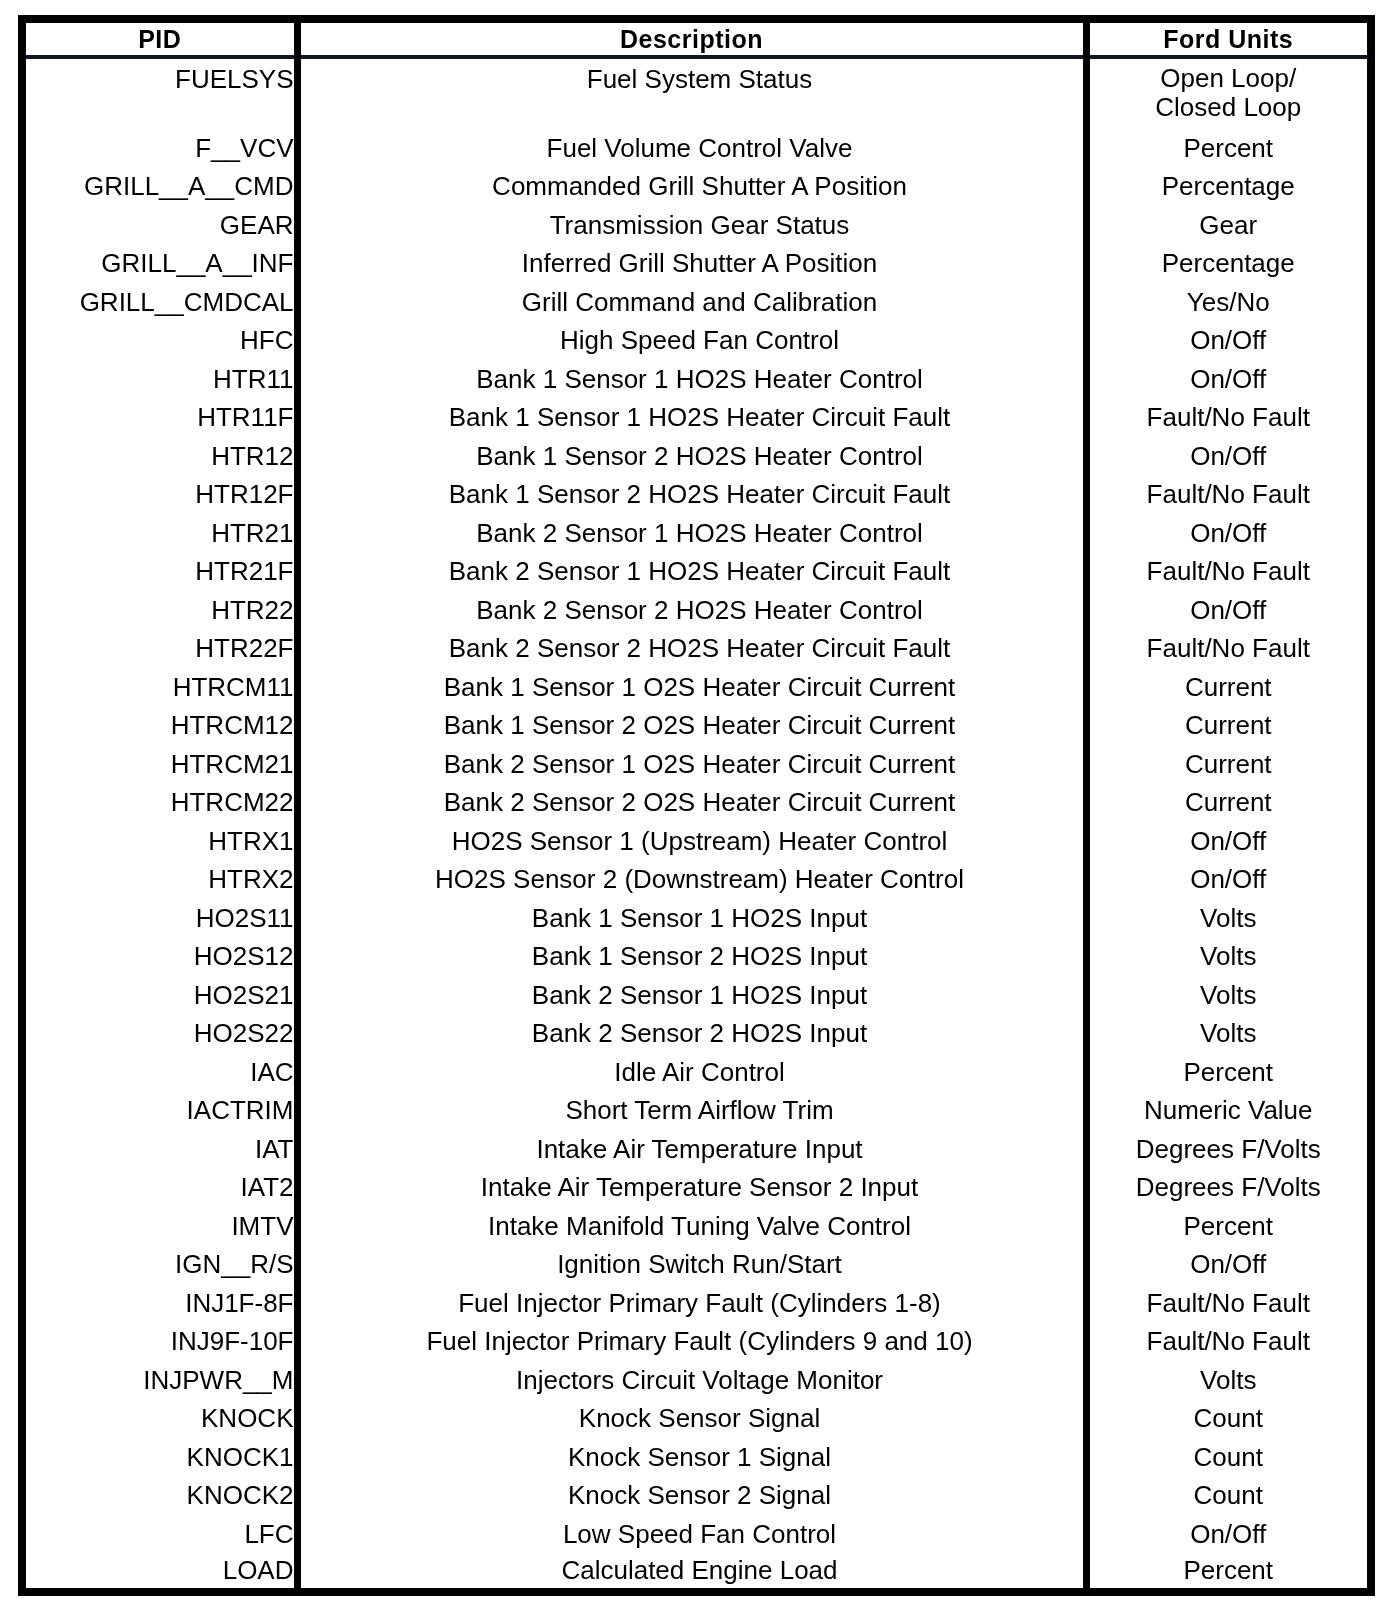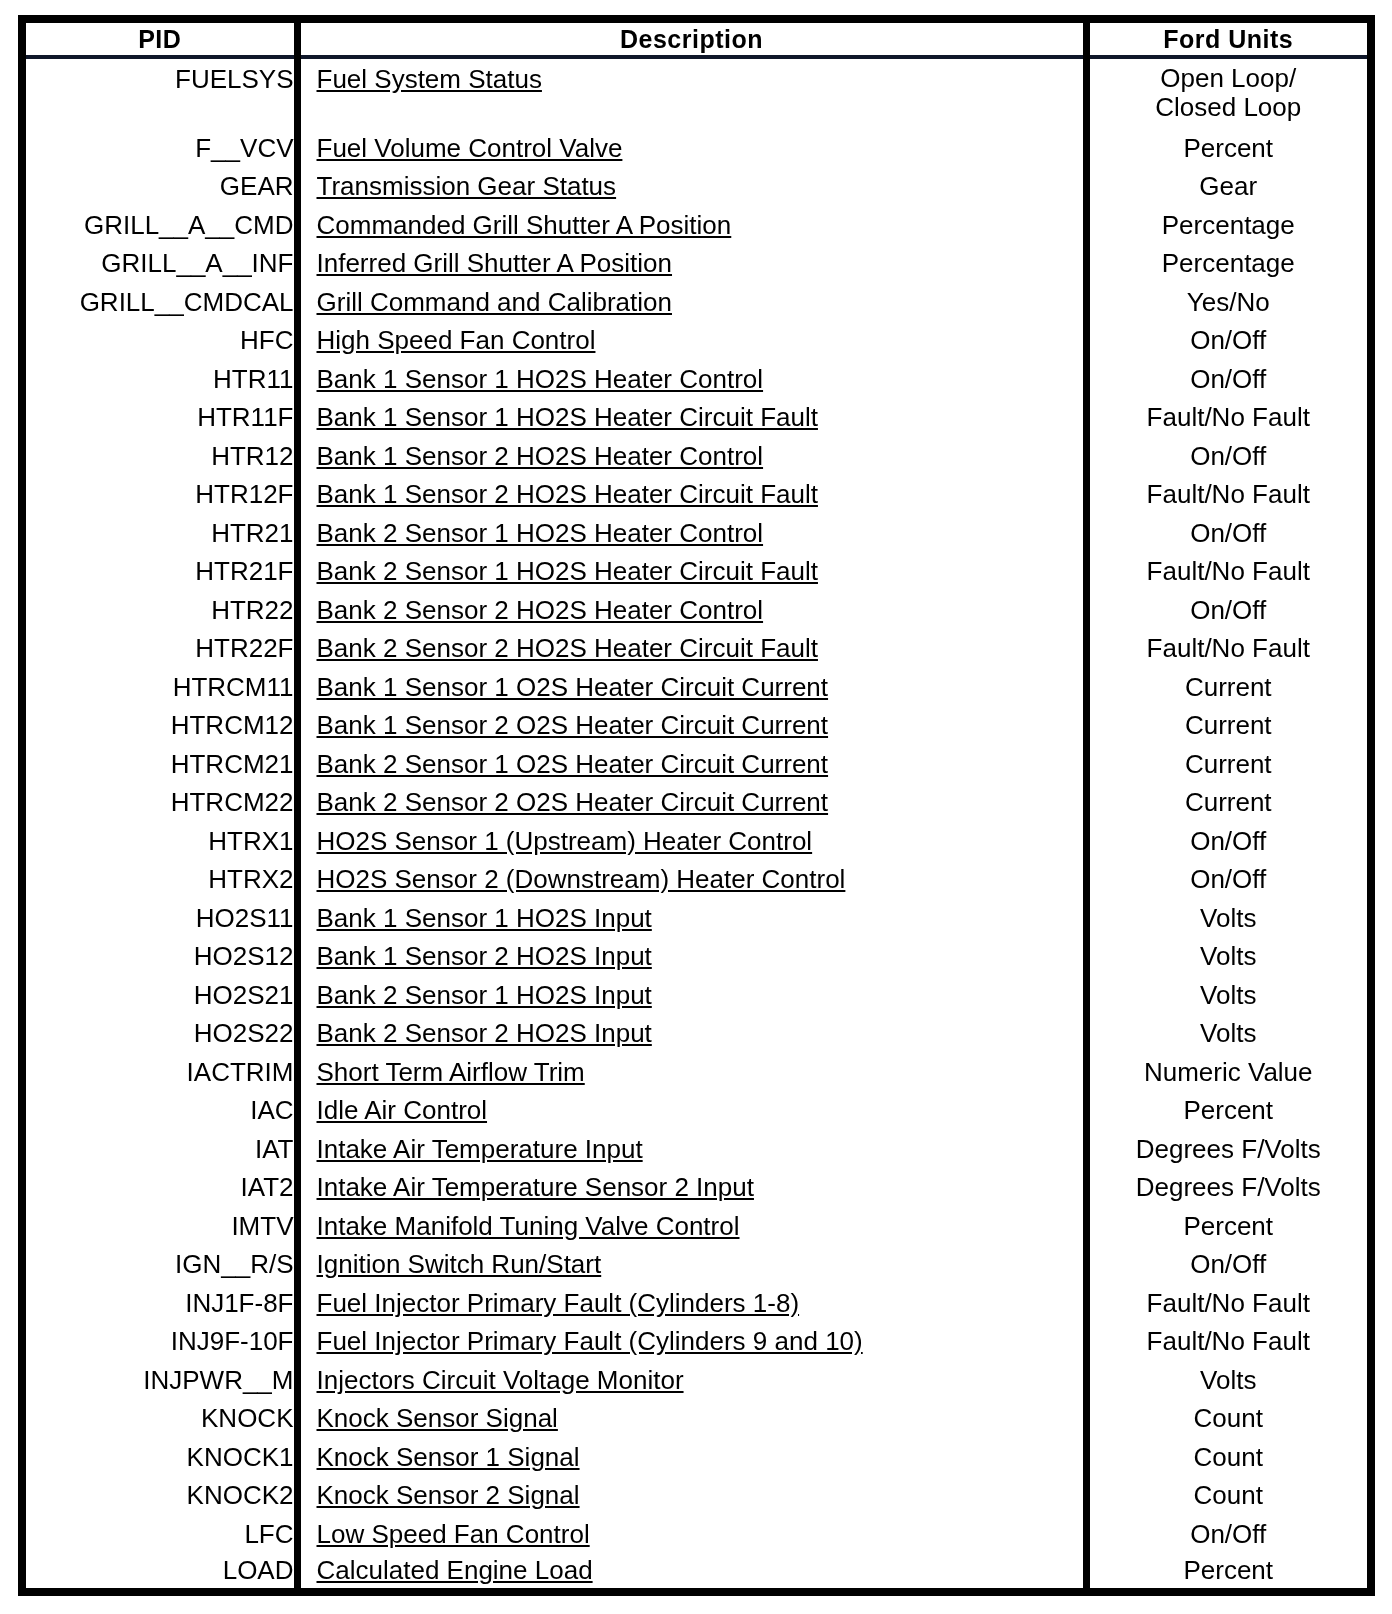--- a/index.html
+++ b/index.html
@@ -50,23 +50,22 @@
   }
   tbody tr.row-first td {
     vertical-align: top;
     padding-top: 5px;
   }
   td.c-pid {
     text-align: right;
     padding-left: 9px;
   }
   td.c-desc {
-    text-align: left;
+    text-align: center;
     padding-left: 16px;
-    text-decoration: underline;
   }
   td.c-units {
     text-align: center;
     white-space: pre-line;
     line-height: 29px;
   }
 </style>
 </head>
 <body>
 
@@ -90,30 +89,30 @@
           <td class="c-desc">Fuel System Status</td>
           <td class="c-units">Open Loop/
 Closed Loop</td>
         </tr>
         <tr>
           <td class="c-pid">F__VCV</td>
           <td class="c-desc">Fuel Volume Control Valve</td>
           <td class="c-units">Percent</td>
         </tr>
         <tr>
+          <td class="c-pid">GRILL__A__CMD</td>
+          <td class="c-desc">Commanded Grill Shutter A Position</td>
+          <td class="c-units">Percentage</td>
+        </tr>
+        <tr>
           <td class="c-pid">GEAR</td>
           <td class="c-desc">Transmission Gear Status</td>
           <td class="c-units">Gear</td>
         </tr>
         <tr>
-          <td class="c-pid">GRILL__A__CMD</td>
-          <td class="c-desc">Commanded Grill Shutter A Position</td>
-          <td class="c-units">Percentage</td>
-        </tr>
-        <tr>
           <td class="c-pid">GRILL__A__INF</td>
           <td class="c-desc">Inferred Grill Shutter A Position</td>
           <td class="c-units">Percentage</td>
         </tr>
         <tr>
           <td class="c-pid">GRILL__CMDCAL</td>
           <td class="c-desc">Grill Command and Calibration</td>
           <td class="c-units">Yes/No</td>
         </tr>
         <tr>
@@ -205,30 +204,30 @@
           <td class="c-pid">HO2S21</td>
           <td class="c-desc">Bank 2 Sensor 1 HO2S Input</td>
           <td class="c-units">Volts</td>
         </tr>
         <tr>
           <td class="c-pid">HO2S22</td>
           <td class="c-desc">Bank 2 Sensor 2 HO2S Input</td>
           <td class="c-units">Volts</td>
         </tr>
         <tr>
+          <td class="c-pid">IAC</td>
+          <td class="c-desc">Idle Air Control</td>
+          <td class="c-units">Percent</td>
+        </tr>
+        <tr>
           <td class="c-pid">IACTRIM</td>
           <td class="c-desc">Short Term Airflow Trim</td>
           <td class="c-units">Numeric Value</td>
         </tr>
         <tr>
-          <td class="c-pid">IAC</td>
-          <td class="c-desc">Idle Air Control</td>
-          <td class="c-units">Percent</td>
-        </tr>
-        <tr>
           <td class="c-pid">IAT</td>
           <td class="c-desc">Intake Air Temperature Input</td>
           <td class="c-units">Degrees F/Volts</td>
         </tr>
         <tr>
           <td class="c-pid">IAT2</td>
           <td class="c-desc">Intake Air Temperature Sensor 2 Input</td>
           <td class="c-units">Degrees F/Volts</td>
         </tr>
         <tr>

